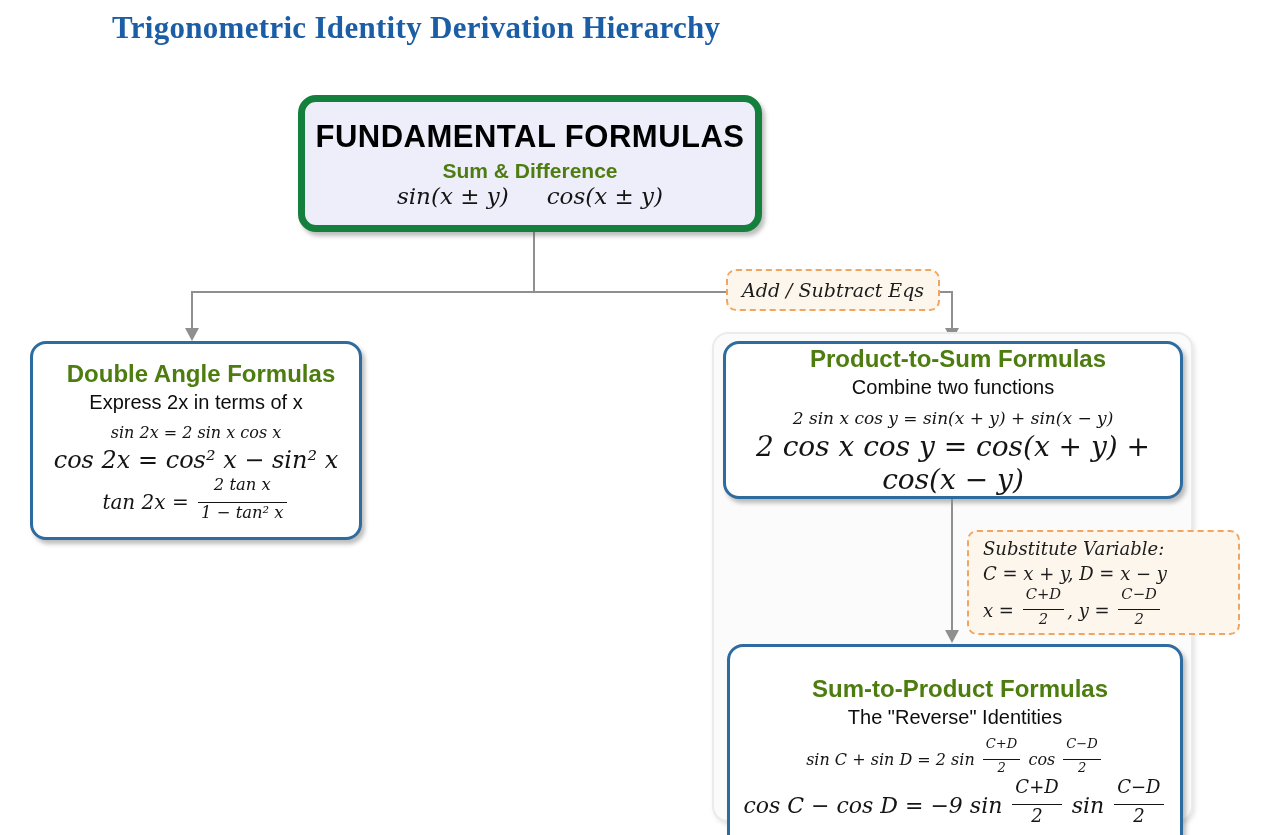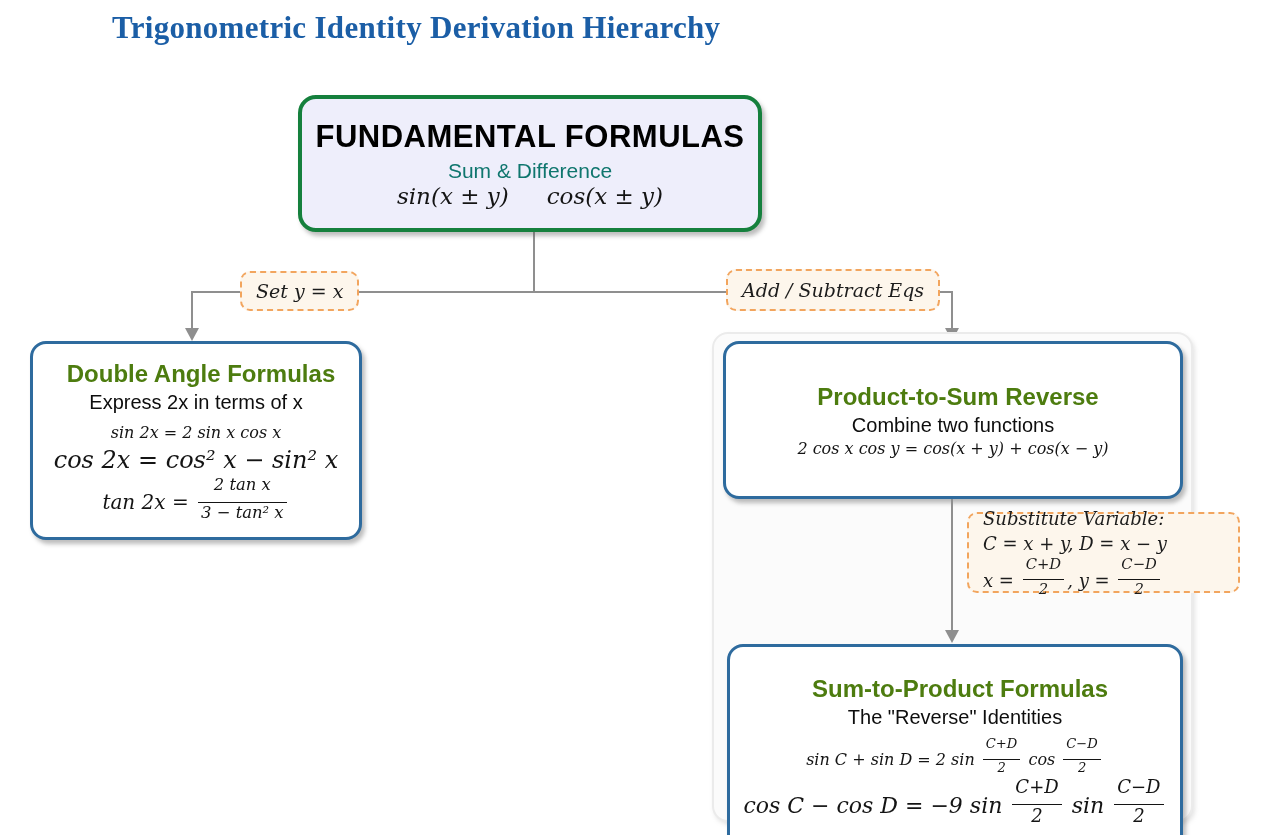--- a/index.html
+++ b/index.html
@@ -21,26 +21,26 @@
   }
   
   .node {
     position:absolute; box-sizing:border-box; background:#ffffff;
     border:3px solid #2e6b9e; border-radius:16px;
     box-shadow:3px 4px 4px rgba(90,90,90,0.40);
     display:flex; flex-direction:column; align-items:center; justify-content:center;
     text-align:center; color:#0d0d0d;
   }
   .node-fundamental {
-    border:4px solid #15803d; background:#eeeefb; border-radius:18px;
+    border:7px solid #15803d; background:#eeeefb; border-radius:18px;
   }
   .node-heading { font-weight:bold; font-size:24px; line-height:1.25; color:#4d7c0f;margin-left:10px; }
   .node-heading-xl { font-weight:bold; font-size:31px; letter-spacing:0.5px; line-height:1.2; color:#000; }
   .node-sub { font-size:20px; font-weight:normal; margin-top:2px; color:#0d0d0d; }
-  .node-sub-bold { font-size:21px; font-weight:normal; margin-top:4px; color:#0f766e; }
+  .node-sub-bold { font-size:21px; font-weight:bold; margin-top:4px; color:#4d7c0f; }
   
   .math { font-family:"DejaVu Serif","Liberation Serif",serif; font-style:italic; color:#141414; }
   .m-sm { font-size:16px; margin-top:9px; }
   .m-lg { font-size:24px; margin-top:4px; }
   .gapped span.gap { display:inline-block; width:38px; }
   
   .frac { display:inline-block; vertical-align:-0.5em; text-align:center; line-height:1.1; font-size:0.82em; margin:0 3px; }
   .frac .num { display:block; padding:0 3px 7px; }
   .frac .den { display:block; border-top:1.6px solid #141414; padding:1px 3px 0; }
   
@@ -77,46 +77,46 @@
   <div class="arrow-down" style="left:945px; top:328px;"></div>
 
   <div class="node node-fundamental" style="left:298px; top:95px; width:464px; height:137px;">
     <div class="node-heading-xl">FUNDAMENTAL FORMULAS</div>
     <div class="node-sub-bold">Sum &amp; Difference</div>
     <div class="math gapped" style="font-size:23px; ">
       <span>sin(x ± y)</span><span class="gap"></span><span>cos(x ± y)</span>
     </div>
   </div>
 
-  <div class="edge-label inline-label" style="left:240px; top:271px; height:40px;">Set y = x</div>
   <div class="edge-label inline-label" style="left:726px; top:269px; height:42px;">Add / Subtract Eqs</div>
 
   <div class="node" style="left:30px; top:341px; width:332px; height:199px;">
     <div class="node-heading">Double Angle Formulas</div>
     <div class="node-sub">Express 2x in terms of x</div>
     <div class="math m-sm">sin 2x = 2 sin x cos x</div>
     <div class="math m-lg">cos 2x = cos² x − sin² x</div>
     <div class="math" style="font-size:20px; margin-top:2px;">
       <span>tan 2x =</span>
-      <span class="frac"><span class="num">2 tan x</span><span class="den">3 − tan² x</span></span>
+      <span class="frac"><span class="num">2 tan x</span><span class="den">1 − tan² x</span></span>
     </div>
   </div>
 
   <div class="group-panel" style="left:712px; top:332px; width:481px; height:490px;"></div>
 
   <div class="node" style="left:723px; top:341px; width:460px; height:158px;">
-    <div class="node-heading">Product-to-Sum Reverse</div>
+    <div class="node-heading">Product-to-Sum Formulas</div>
     <div class="node-sub">Combine two functions</div>
-    <div class="math" style="font-size:16px; margin-top:2px;">2 cos x cos y = cos(x + y) + cos(x − y)</div>
+    <div class="math" style="font-size:17px; margin-top:9px;">2 sin x cos y = sin(x + y) + sin(x − y)</div>
+    <div class="math" style="font-size:28px; margin-top:2px;">2 cos x cos y = cos(x + y) + cos(x − y)</div>
   </div>
 
   <div class="line" style="left:951px; top:499px; width:2px; height:133px;"></div>
   <div class="arrow-down" style="left:945px; top:630px;"></div>
 
-  <div class="edge-label block-label" style="left:967px; top:512px; width:273px; height:81px;">
+  <div class="edge-label block-label" style="left:967px; top:530px; width:273px; height:105px;">
     <span>Substitute Variable:</span>
     <span>C = x + y, D = x − y</span>
     <span>
       <span>x =</span>
       <span class="frac"><span class="num">C+D</span><span class="den">2</span></span><span>, y =</span>
       <span class="frac"><span class="num">C−D</span><span class="den">2</span></span>
     </span>
   </div>
 
   <div class="node" style="left:727px; top:644px; width:456px; height:212px;">

